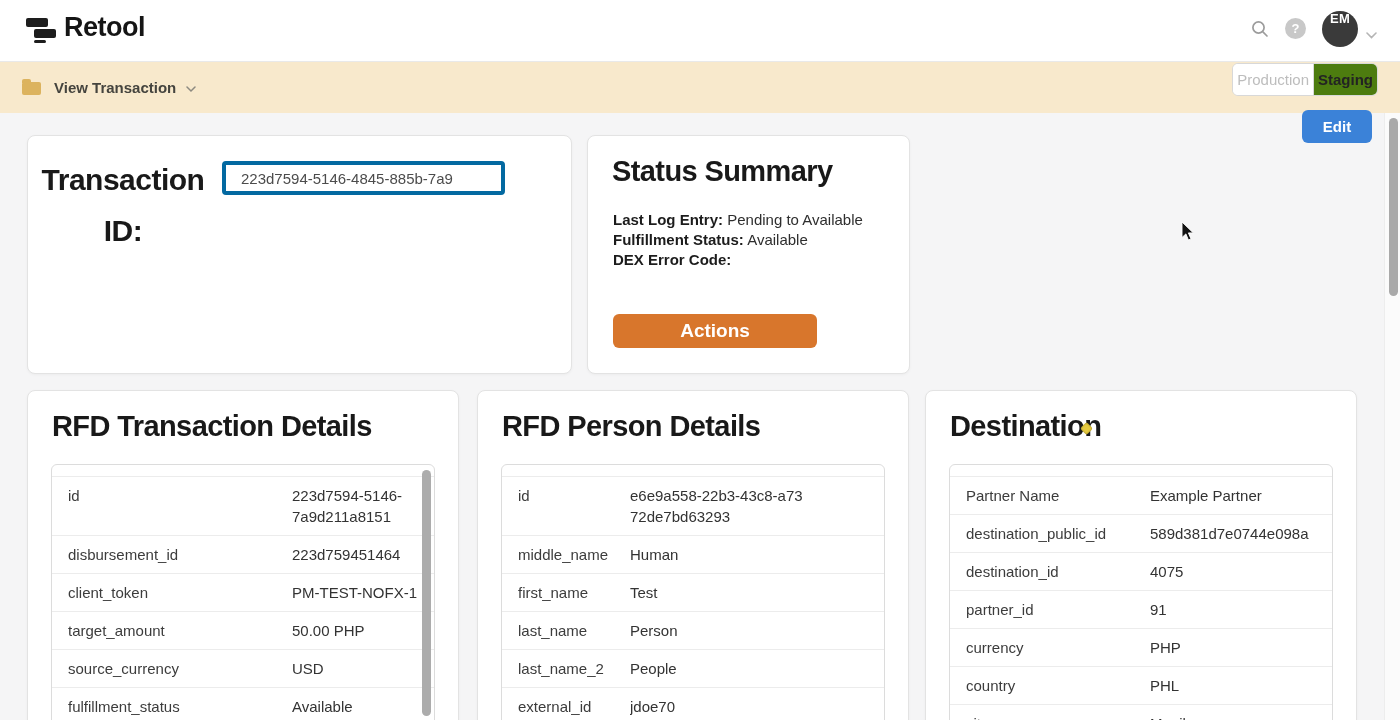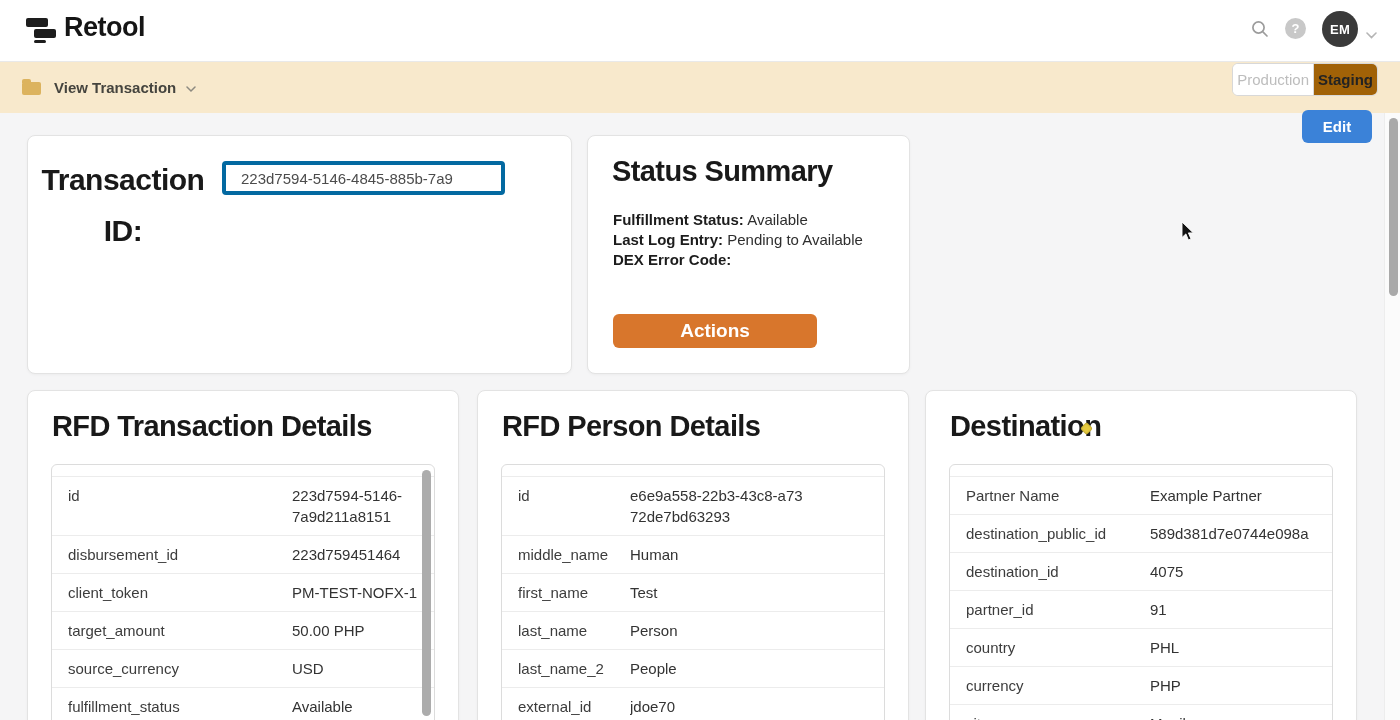--- a/index.html
+++ b/index.html
@@ -12,35 +12,35 @@
   .header{position:absolute;top:0;left:0;width:1400px;height:61px;background:#fff;border-bottom:1px solid #e9e9e9;z-index:5;}
   .logo{position:absolute;left:26px;top:16px;width:30px;height:28px;}
   .logo .b1{position:absolute;left:0;top:2px;width:22px;height:9px;background:#1d1d1d;border-radius:2px;}
   .logo .b2{position:absolute;left:8px;top:13px;width:22px;height:9px;background:#1d1d1d;border-radius:2px;}
   .logo .b3{position:absolute;left:8px;top:24px;width:12px;height:3px;background:#1d1d1d;border-radius:1.5px;}
   .brand{position:absolute;left:64px;top:12px;font-size:27px;font-weight:800;color:#151515;letter-spacing:-0.5px;}
   .search-ic{position:absolute;left:1250px;top:19px;width:20px;height:20px;cursor:pointer;}
   .help-ic{position:absolute;left:1285px;top:18px;width:21px;height:21px;border-radius:50%;background:#c8c8c8;color:#fff;
     font-size:13px;font-weight:700;display:flex;align-items:center;justify-content:center;cursor:pointer;}
   .avatar{position:absolute;left:1322px;top:11px;width:36px;height:36px;border-radius:50%;background:#3a3a3a;color:#fff;
-    font-size:13px;font-weight:700;display:flex;align-items:center;justify-content:center;letter-spacing:.3px;cursor:pointer;}
+    font-size:13px;font-weight:700;display:flex;justify-content:center;letter-spacing:.3px;cursor:pointer;}
   .av-chev{position:absolute;left:1366px;top:25px;}
   
   .toolbar{position:absolute;top:61px;left:0;width:1400px;height:52px;background:#f8e9cc;
     display:flex;align-items:center;padding:0 22px;box-sizing:border-box;gap:10px;z-index:4;}
   .folder-ic{position:relative;width:19px;height:13px;background:#dcb35e;border-radius:2px;margin-top:2px;flex:none;}
   .folder-ic::before{content:"";position:absolute;top:-3px;left:0;width:9px;height:4px;background:#dcb35e;border-radius:2px 2px 0 0;}
   .app-name{font-size:15px;font-weight:600;color:#45443e;margin-left:3px;cursor:pointer;}
   .tb-chev{margin-top:2px;cursor:pointer;}
   .tb-right{margin-left:auto;display:flex;align-items:flex-end;gap:14px;flex-direction:column;}
   .version{font-size:15px;font-weight:600;color:#46423a;}
   .segmented{display:flex;height:33px;border:1px solid #d8d8d8;border-radius:6px;overflow:hidden;background:#fff;box-sizing:border-box;}
   .seg{display:flex;align-items:center;padding:0 4px;font-size:15px;cursor:pointer;}
   .seg-prod{color:#bdbdbd;background:#fff;}
-  .seg-stag{color:#232323;font-weight:700;background:#a16207;border-left:1px solid #d8d8d8;}
+  .seg-stag{color:#232323;font-weight:700;background:#4d7c0f;border-left:1px solid #d8d8d8;}
   .edit-btn{width:70px;height:33px;background:#3b82d8;border:none;border-radius:6px;color:#fff;font-weight:700;
     font-size:15px;display:flex;align-items:center;justify-content:center;cursor:pointer;font-family:inherit;margin-right:6px;}
   
   .panel{position:absolute;background:#fff;border:1px solid #e3e3e3;border-radius:8px;box-shadow:0 1px 3px rgba(20,20,20,.04);}
   #panel-txid{left:27px;top:135px;width:543px;height:237px;}
   #panel-status{left:587px;top:135px;width:321px;height:237px;}
   #panel-td{left:27px;top:390px;width:430px;height:362px;}
   #panel-pd{left:477px;top:390px;width:430px;height:362px;}
   #panel-dest{left:925px;top:390px;width:430px;height:362px;}
   .panel-title{position:absolute;left:24px;top:19px;font-size:29px;font-weight:700;color:#191919;letter-spacing:-0.6px;}
@@ -118,22 +118,22 @@
 </div>
 
 <div class="panel" id="panel-txid">
   <div class="txid-title">Transaction ID:</div>
   <input class="txid-input" value="223d7594-5146-4845-885b-7a9" style="">
 </div>
 
 <div class="panel" id="panel-status">
   <div class="panel-title">Status Summary</div>
   <div class="status-fields">
+    <div><b>Last Log Entry:</b> <span>Pending to Available</span></div>
     <div><b>Fulfillment Status:</b> <span>Available</span></div>
-    <div><b>Last Log Entry:</b> <span>Pending to Available</span></div>
     <div><b>DEX Error Code:</b> <span></span></div>
   </div>
   <button class="actions-btn">Actions</button>
 </div>
 
 <div class="panel" id="panel-td">
   <div class="panel-title">RFD Transaction Details</div>
   <div class="dtable">
     <div class="tstrip"></div>
     <div class="trow">
@@ -211,26 +211,26 @@
       </div>
     <div class="trow">
         <div class="tkey">destination_id</div>
         <div class="tval">4075</div>
       </div>
     <div class="trow">
         <div class="tkey">partner_id</div>
         <div class="tval">91</div>
       </div>
     <div class="trow">
+        <div class="tkey">currency</div>
+        <div class="tval">PHP</div>
+      </div>
+    <div class="trow">
         <div class="tkey">country</div>
         <div class="tval">PHL</div>
-      </div>
-    <div class="trow">
-        <div class="tkey">currency</div>
-        <div class="tval">PHP</div>
       </div>
     <div class="trow">
         <div class="tkey">city</div>
         <div class="tval">Manila</div>
       </div>
   </div>
 </div>
 
 <div class="collab-dot"></div>
 <div class="page-sb">

